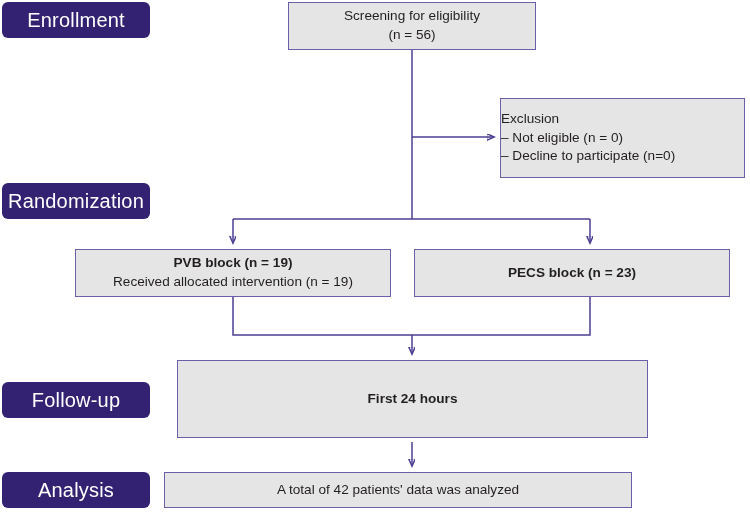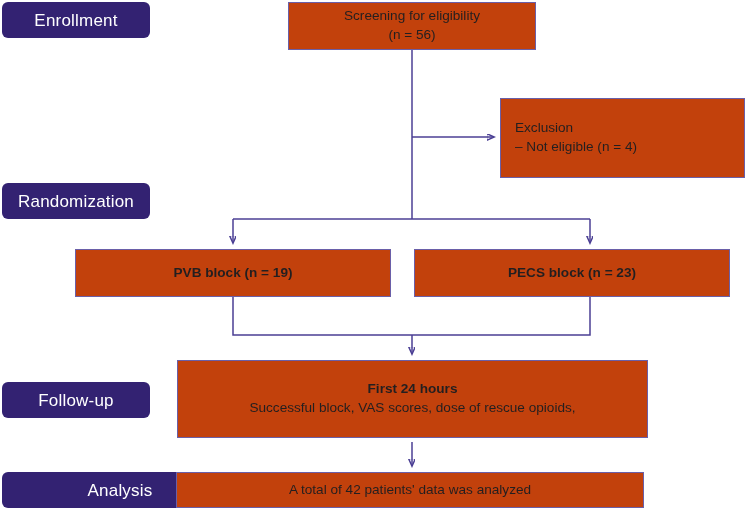--- a/index.html
+++ b/index.html
@@ -4,29 +4,29 @@
 <style>
   html,body{margin:0;padding:0;background:#ffffff;}
   #stage{
     position:relative;width:750px;height:512px;background:#ffffff;
     font-family:"Liberation Sans","DejaVu Sans",sans-serif;
     overflow:hidden;
   }
   .pill{
     position:absolute;background:#332272;color:#ffffff;border-radius:6px;
     display:flex;align-items:center;justify-content:center;
-    font-size:17px;letter-spacing:.2px;line-height:1;
+    font-size:20px;letter-spacing:.2px;line-height:1;
   }
   .box{
-    position:absolute;background:#c2410c;border:1.4px solid #6a5fa8;
+    position:absolute;background:#e5e5e5;border:1.4px solid #6a5fa8;
     box-sizing:border-box;display:flex;flex-direction:column;
     align-items:center;justify-content:center;
     color:#231f20;font-size:13.6px;line-height:1.38;text-align:center;
   }
-  .box.left{align-items:flex-start;text-align:left;padding-left:14px;}
+  .box.left{align-items:flex-start;text-align:left;}
   .ln{display:block;white-space:nowrap;}
   .ln.b{font-weight:bold;}
   svg#wires{position:absolute;left:0;top:0;width:750px;height:512px;overflow:visible;}
   svg#wires path,svg#wires line{stroke:#4b3f94;stroke-width:1.5;fill:none;}
 </style>
 </head>
 <body>
 
 <div id="stage">
 
@@ -53,44 +53,45 @@
 
   <div class="pill" style="left:2px;top:2px;width:148px;height:36px;">
     <span>Enrollment</span>
   </div>
   <div class="pill" style="left:2px;top:183px;width:148px;height:36px;">
     <span>Randomization</span>
   </div>
   <div class="pill" style="left:2px;top:382px;width:148px;height:36px;">
     <span>Follow-up</span>
   </div>
-  <div class="pill" style="left:2px;top:472px;width:148px;height:36px;padding-left:44px;">
+  <div class="pill" style="left:2px;top:472px;width:148px;height:36px;">
     <span>Analysis</span>
   </div>
 
   <div class="box" style="left:288px;top:2px;width:248px;height:48px;">
     <span class="ln">Screening for eligibility</span>
     <span class="ln">(n = 56)</span>
   </div>
 
   <div class="box left" style="left:500px;top:98px;width:245px;height:80px;">
     <span class="ln">Exclusion</span>
-    <span class="ln">– Not eligible (n = 4)</span>
+    <span class="ln">– Not eligible (n = 0)</span>
+    <span class="ln">– Decline to participate (n=0)</span>
   </div>
 
   <div class="box" style="left:75px;top:249px;width:316px;height:48px;">
     <span class="ln b">PVB block (n = 19)</span>
+    <span class="ln">Received allocated intervention (n = 19)</span>
   </div>
 
   <div class="box" style="left:414px;top:249px;width:316px;height:48px;">
     <span class="ln b">PECS block (n = 23)</span>
   </div>
 
   <div class="box" style="left:177px;top:360px;width:471px;height:78px;">
     <span class="ln b">First 24 hours</span>
-    <span class="ln">Successful block, VAS scores, dose of rescue opioids,</span>
   </div>
 
-  <div class="box" style="left:176px;top:472px;width:468px;height:36px;">
+  <div class="box" style="left:164px;top:472px;width:468px;height:36px;">
     <span class="ln">A total of 42 patients' data was analyzed</span>
   </div>
 
 </div>
 
 </body></html>

